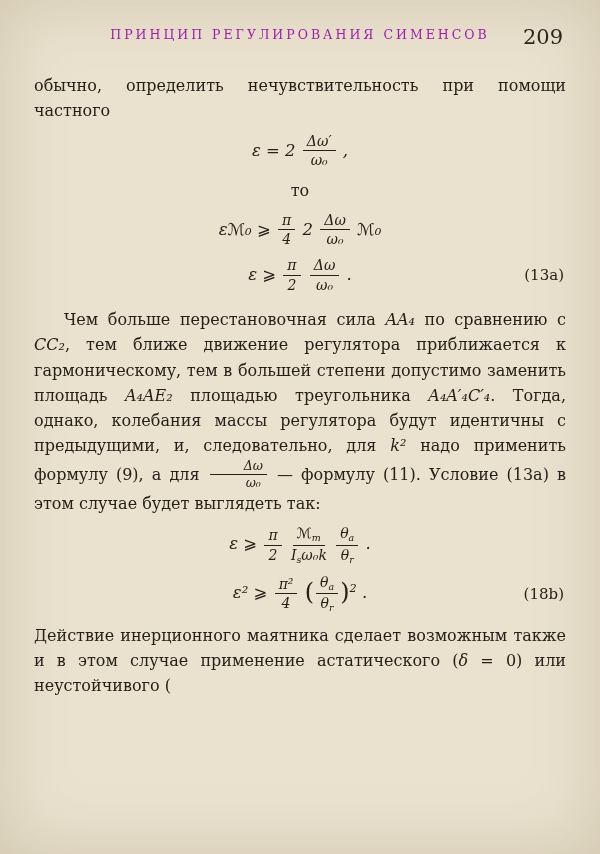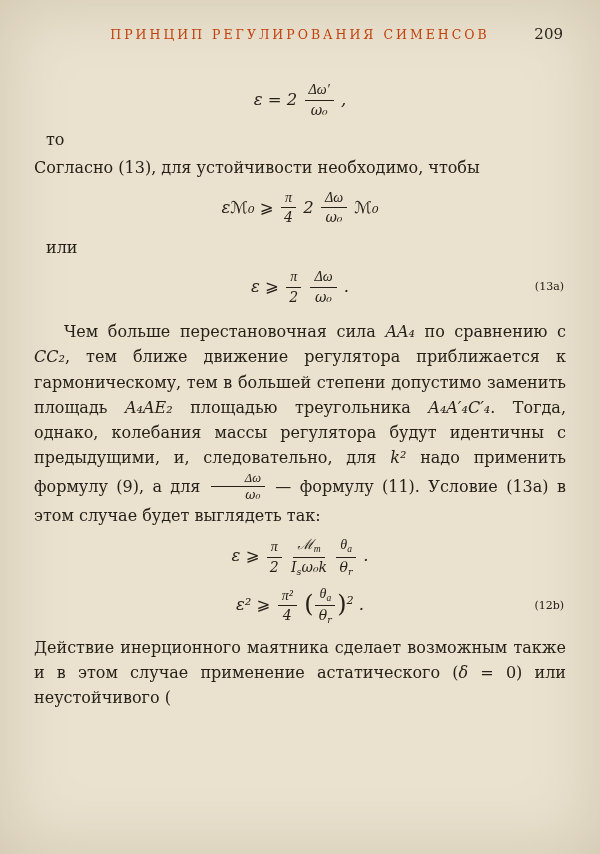--- a/index.html
+++ b/index.html
@@ -5,70 +5,69 @@
   html,body{margin:0;padding:0;background:#8a8376;}
   .page{
     width:600px;height:854px;margin:0 auto;position:relative;overflow:hidden;
     background:#eae2cf;
     color:#262019;
     font-family:"DejaVu Serif","Liberation Serif","DejaVu Sans",serif;
     box-shadow:inset 0 0 70px rgba(110,90,50,.20);
     box-sizing:border-box;
   }
   .running-head{position:relative;padding-top:27px;height:22px;}
-  .rh-title{display:block;text-align:center;font-size:12.5px;letter-spacing:3px;color:#c2410c;}
-  .rh-page{position:absolute;right:37px;top:25px;font-size:15px;color:#2a241d;}
+  .rh-title{display:block;text-align:center;font-size:12.5px;letter-spacing:3px;color:#a21caf;}
+  .rh-page{position:absolute;right:37px;top:25px;font-size:21px;color:#2a241d;}
   .body-text{padding:24px 34px 0 34px;font-size:16px;line-height:1.58;text-align:justify;}
   .para{margin:0 0 2px 0;}
   .indent{text-indent:30px;}
   .gap-top{margin-top:14px;}
-  .sideword{margin:3px 12px;text-align:left;}
+  .sideword{margin:3px 4px;text-align:center;}
   .formula-row{position:relative;text-align:center;margin:9px 0;font-style:italic;font-size:16.5px;line-height:1.25;}
-  .eq-label{position:absolute;right:2px;top:50%;transform:translateY(-50%);font-style:normal;font-size:11px;}
+  .eq-label{position:absolute;right:2px;top:50%;transform:translateY(-50%);font-style:normal;font-size:15px;}
   .frac{display:inline-flex;flex-direction:column;align-items:center;vertical-align:middle;margin:0 2px;line-height:1.18;font-size:0.85em;}
-  .fnum{padding:0 4px 1px 4px;border-bottom:1px solid currentColor;font-family:Liberation Serif, serif;}
+  .fnum{padding:0 4px 1px 4px;border-bottom:1px solid currentColor;}
   .fden{padding-top:1px;}
   .para .frac{font-size:0.78em;}
   .v{font-style:italic;}
   .sub{font-size:0.68em;vertical-align:-0.32em;}
   .sup{font-size:0.68em;vertical-align:0.5em;}
   .big{font-size:1.45em;font-style:normal;vertical-align:-0.08em;}
 </style>
 </head>
 <body>
 
 <div class="page">
 
   <div class="running-head">
     <span class="rh-title">ПРИНЦИП РЕГУЛИРОВАНИЯ СИМЕНСОВ</span>
     <span class="rh-page">209</span>
   </div>
 
   <div class="body-text">
 
+    <p class="para"><span>обычно, определить нечувствительность при помощи частного</span></p>
 
     <div class="formula-row"><span>ε = 2 </span><span class="frac">
           <span class="fnum"><span>Δω′</span></span>
           <span class="fden"><span>ω₀</span></span>
         </span><span> ,</span></div>
 
     <p class="sideword">то</p>
 
 
-    <p class="para"><span>Согласно (13), для устойчивости необходимо, чтобы</span></p>
 
     <div class="formula-row"><span>εℳ₀ ⩾ </span><span class="frac">
           <span class="fnum"><span>π</span></span>
           <span class="fden"><span>4</span></span>
         </span><span> 2 </span><span class="frac">
           <span class="fnum"><span>Δω</span></span>
           <span class="fden"><span>ω₀</span></span>
         </span><span> ℳ₀</span></div>
 
-    <p class="sideword">или</p>
 
     <div class="formula-row">
       <span><span>ε ⩾ </span><span class="frac">
             <span class="fnum"><span>π</span></span>
             <span class="fden"><span>2</span></span>
           </span><span> </span><span class="frac">
             <span class="fnum"><span>Δω</span></span>
             <span class="fden"><span>ω₀</span></span>
           </span><span> .</span></span>
       <span class="eq-label">(13a)</span>
@@ -92,19 +91,19 @@
 
 
     <div class="formula-row">
       <span><span>ε² ⩾ </span><span class="frac">
             <span class="fnum"><span>π²</span></span>
             <span class="fden"><span>4</span></span>
           </span><span> </span><span class="big">(</span><span class="frac">
             <span class="fnum"><span>θ</span><span class="sub">a</span></span>
             <span class="fden"><span>θ</span><span class="sub">r</span></span>
           </span><span class="big">)</span><span class="sup">2</span><span> </span><span> .</span></span>
-      <span class="eq-label">(12b)</span>
+      <span class="eq-label">(18b)</span>
     </div>
 
     <p class="para"><span>Действие инерционного маятника сделает возможным также и в этом случае применение астатического (</span><span class="v">δ</span><span> = 0) или неустойчивого (</span></p>
 
   </div>
 </div>
 
 </body></html>

